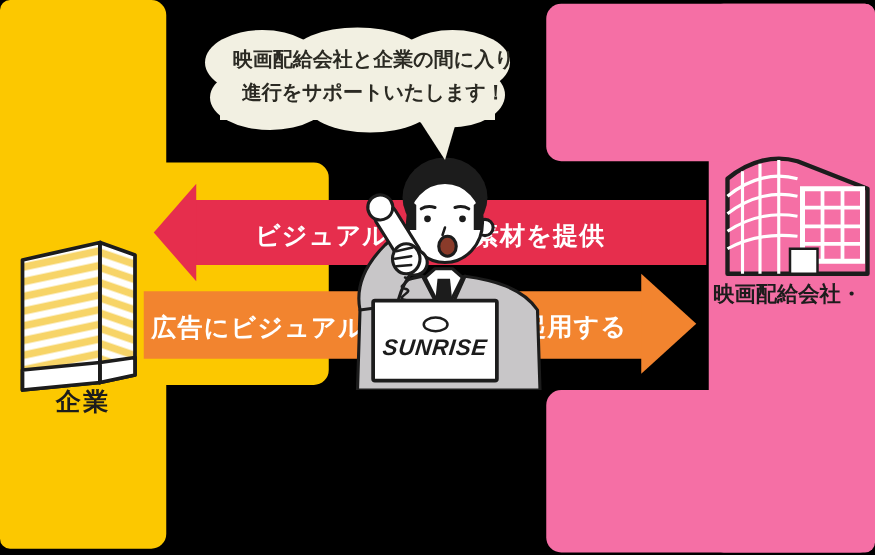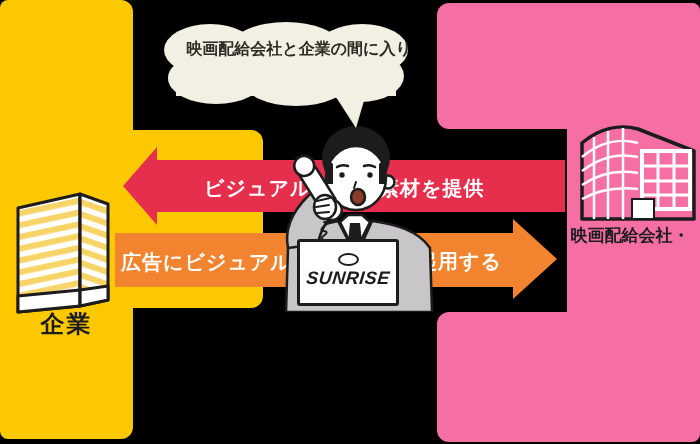--- a/index.html
+++ b/index.html
@@ -26,21 +26,21 @@
   .or-body{left:115px;top:233px;width:399px;height:54px;background:#f2842f;z-index:3;}
   .or-head{left:513px;top:219px;width:0;height:0;z-index:3;
     border-left:44px solid #f2842f;border-top:40px solid transparent;border-bottom:40px solid transparent;}
   .arrow-label{color:#fff;font-weight:800;font-size:20px;letter-spacing:1px;z-index:4;white-space:nowrap;}
   .lbl-visual{left:204px;top:175px;}
   .lbl-sozai{left:379px;top:175px;}
   .lbl-koukoku{left:121px;top:249px;}
   .lbl-kiyou{left:417px;top:248px;}
   
   .company-label{left:0;top:308px;width:133px;text-align:center;z-index:6;
-    color:#1c1c1c;font-weight:800;font-size:24px;letter-spacing:2px;}
+    color:#1c1c1c;font-weight:800;font-size:20px;letter-spacing:2px;}
   .dist-label{left:568px;top:223px;width:124px;text-align:center;z-index:6;
     color:#1c1c1c;font-weight:800;font-size:17px;line-height:25px;}
   
   .bld-left{left:14px;top:186px;z-index:5;}
   .bld-right{left:574px;top:121px;z-index:5;}
   
   .person{left:278px;top:112px;z-index:7;}
   .laptop{left:297px;top:239px;width:96px;height:61px;background:#fff;
     border:3px solid #1c1c1c;border-radius:3px;z-index:8;text-align:center;}
   .laptop-ellipse{width:17px;height:9px;border:2.5px solid #1c1c1c;border-radius:50%;
@@ -171,15 +171,16 @@
       <ellipse cx="204" cy="34" rx="46" ry="26"></ellipse>
       <ellipse cx="58" cy="62" rx="48" ry="26"></ellipse>
       <ellipse cx="138" cy="66" rx="52" ry="24"></ellipse>
       <ellipse cx="202" cy="60" rx="44" ry="26"></ellipse>
       <rect x="18" y="24" width="220" height="56"></rect>
       <polygon points="176,78 208,78 198,112"></polygon>
     </g>
   </svg>
   <div class="abs bubble-text">
     <div>映画配給会社と企業の間に入り</div>
+    <div>進行をサポートいたします！</div>
   </div>
 
 </div>
 
 </body></html>

